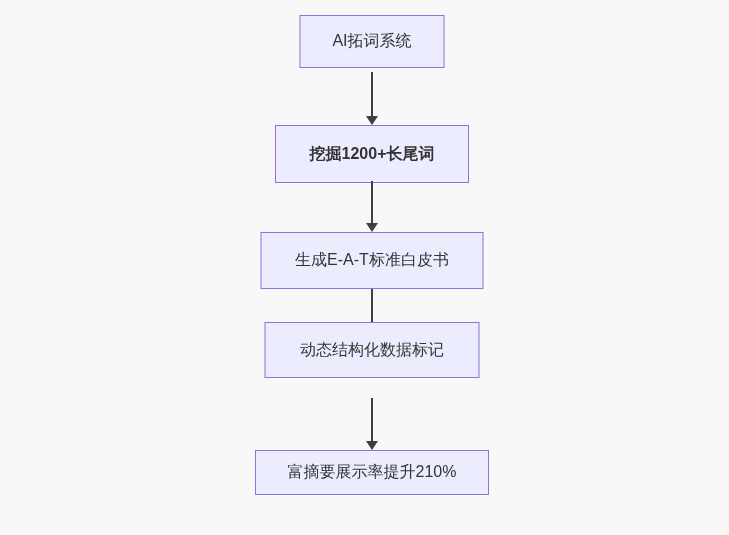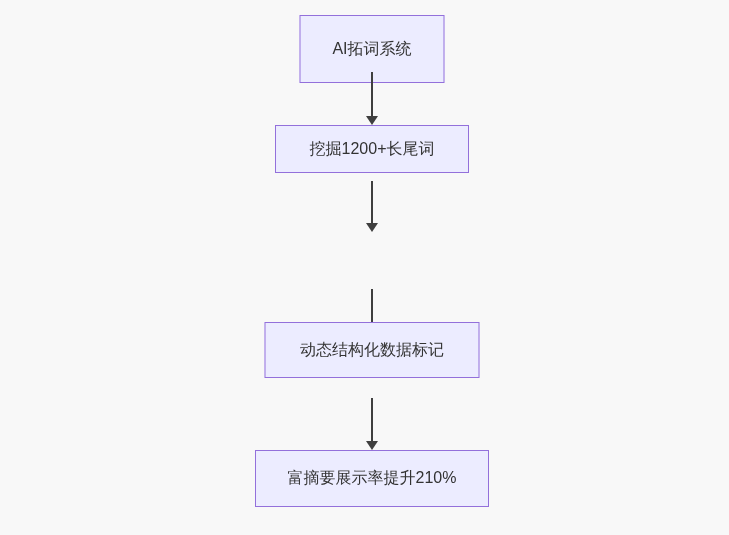--- a/index.html
+++ b/index.html
@@ -28,25 +28,25 @@
     background: var(--node-fill);
     border: 1px solid var(--node-border);
     color: var(--text-color);
     font-size: 16px;
     display: flex;
     align-items: center;
     justify-content: center;
     text-align: center;
     white-space: nowrap;
   }
-  .node-1 { top: 15px;  width: 145px; height: 68px; }
-  .node-2 { top: 125px; width: 194px; height: 48px; }
+  .node-1 { top: 15px;  width: 145px; height: 53px; }
+  .node-2 { top: 125px; width: 194px; height: 58px; font-weight: bold; }
   .node-3 { top: 232px; width: 223px; height: 57px; }
   .node-4 { top: 322px; width: 215px; height: 56px; }
-  .node-5 { top: 450px; width: 234px; height: 57px; text-align: right; }
+  .node-5 { top: 450px; width: 234px; height: 45px; text-align: right; }
 
   .edge {
     position: absolute;
     left: 371px;
     width: 2px;
     background: var(--edge-color);
   }
   .edge::after {
     content: "";
     position: absolute;
@@ -73,20 +73,23 @@
   </div>
 
   <div class="edge edge-1"></div>
 
   <div class="node node-2">
     <span>挖掘1200+长尾词</span>
   </div>
 
   <div class="edge edge-2"></div>
 
+  <div class="node node-3">
+    <span>生成E-A-T标准白皮书</span>
+  </div>
 
   <div class="edge edge-3"></div>
 
   <div class="node node-4">
     <span>动态结构化数据标记</span>
   </div>
 
   <div class="edge edge-4"></div>
 
   <div class="node node-5">

